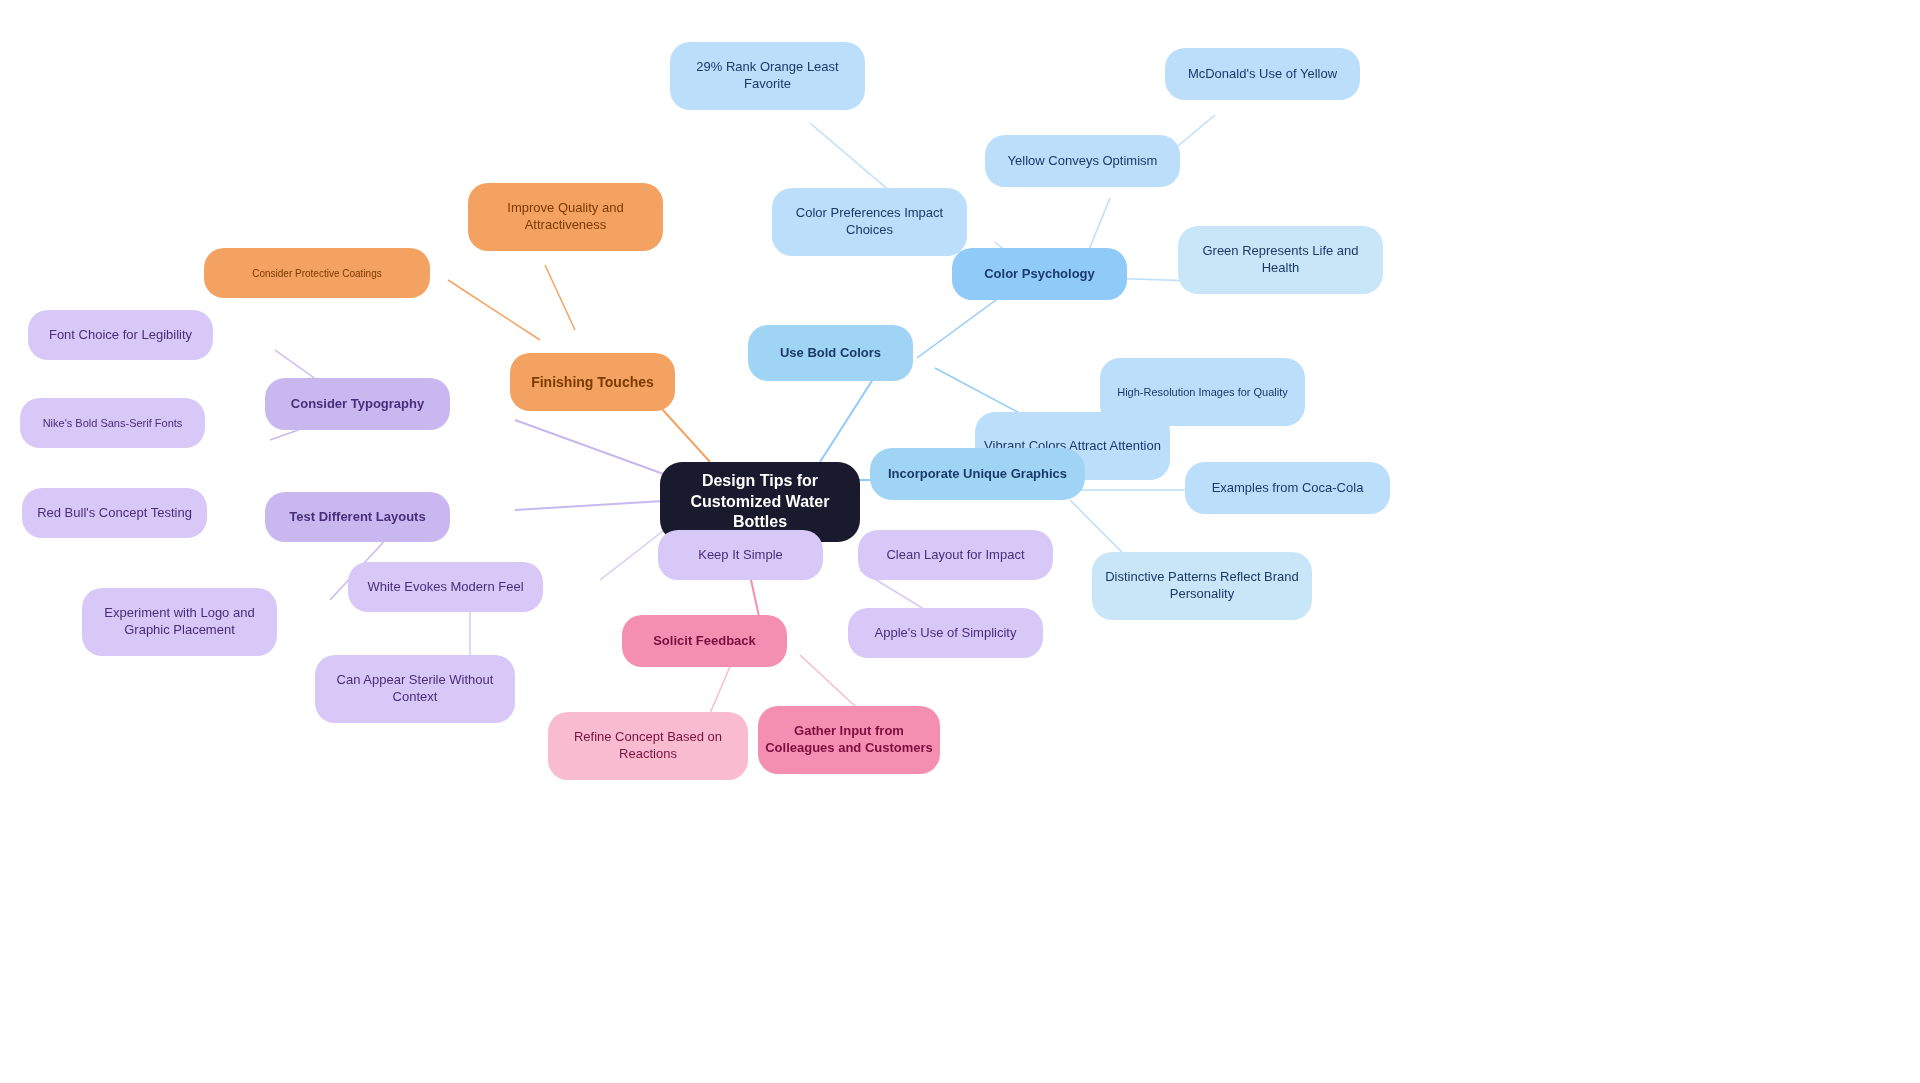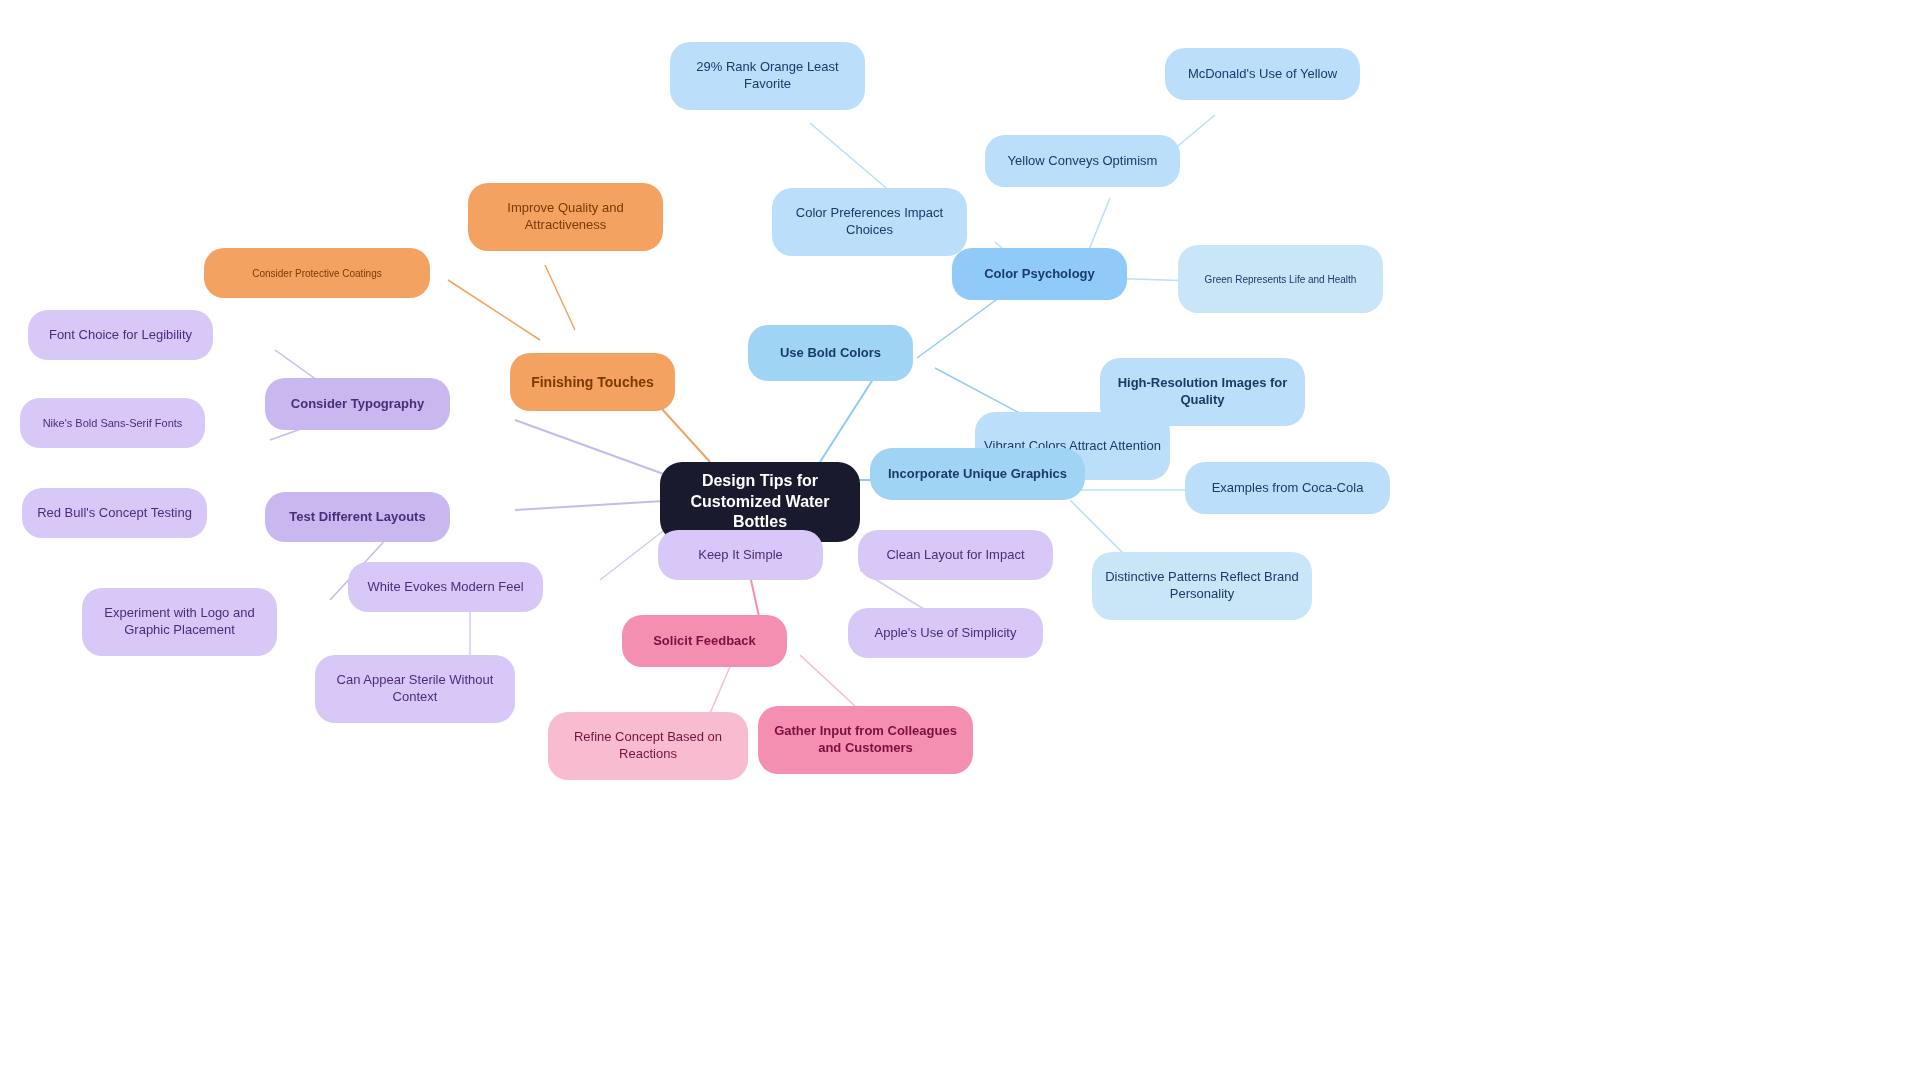--- a/index.html
+++ b/index.html
@@ -201,21 +201,21 @@
 <div class="node node-purple-light" style="left:848px; top:608px; width:195px; height:50px; font-size:13px;">
   <span>Apple's Use of Simplicity</span>
 </div>
 
 <div class="node node-pink" style="left:622px; top:615px; width:165px; height:52px; font-size:13px;">
   <span>Solicit Feedback</span>
 </div>
 <div class="node node-pink-light" style="left:548px; top:712px; width:200px; height:68px; font-size:13px;">
   <span>Refine Concept Based on Reactions</span>
 </div>
-<div class="node node-pink" style="left:758px; top:706px; width:215px; height:68px; font-size:13px;text-align:center;">
+<div class="node node-pink" style="left:758px; top:706px; width:182px; height:68px; font-size:13px;text-align:center;">
   <span>Gather Input from Colleagues and Customers</span>
 </div>
 
 <div class="node node-blue-med" style="left:748px; top:325px; width:165px; height:56px; font-size:13px;">
   <span>Use Bold Colors</span>
 </div>
 <div class="node node-blue" style="left:952px; top:248px; width:175px; height:52px; font-size:13px;">
   <span>Color Psychology</span>
 </div>
 <div class="node node-blue-light" style="left:772px; top:188px; width:195px; height:68px; font-size:13px;">
@@ -223,30 +223,30 @@
 </div>
 <div class="node node-blue-light" style="left:670px; top:42px; width:195px; height:68px; font-size:13px;">
   <span>29% Rank Orange Least Favorite</span>
 </div>
 <div class="node node-blue-light" style="left:985px; top:135px; width:195px; height:52px; font-size:13px;">
   <span>Yellow Conveys Optimism</span>
 </div>
 <div class="node node-blue-light" style="left:1165px; top:48px; width:195px; height:52px; font-size:13px;">
   <span>McDonald's Use of Yellow</span>
 </div>
-<div class="node node-blue-pale" style="left:1178px; top:245px; width:205px; height:68px; font-size:10px;">
+<div class="node node-blue-pale" style="left:1178px; top:226px; width:205px; height:68px; font-size:13px;">
   <span>Green Represents Life and Health</span>
 </div>
 <div class="node node-blue-light" style="left:975px; top:412px; width:195px; height:68px; font-size:13px;">
   <span>Vibrant Colors Attract Attention</span>
 </div>
 <div class="node node-blue-med" style="left:870px; top:448px; width:215px; height:52px; font-size:13px;border-radius:22px;">
   <span>Incorporate Unique Graphics</span>
 </div>
-<div class="node node-blue-light" style="left:1100px; top:358px; width:205px; height:68px; font-size:13px;font-weight:bold;">
+<div class="node node-blue-light" style="left:1100px; top:358px; width:205px; height:68px; font-size:11px;">
   <span>High-Resolution Images for Quality</span>
 </div>
 <div class="node node-blue-light" style="left:1185px; top:462px; width:205px; height:52px; font-size:13px;">
   <span>Examples from Coca-Cola</span>
 </div>
 <div class="node node-blue-pale" style="left:1092px; top:552px; width:220px; height:68px; font-size:13px;">
   <span>Distinctive Patterns Reflect Brand Personality</span>
 </div>
 
 </body></html>

